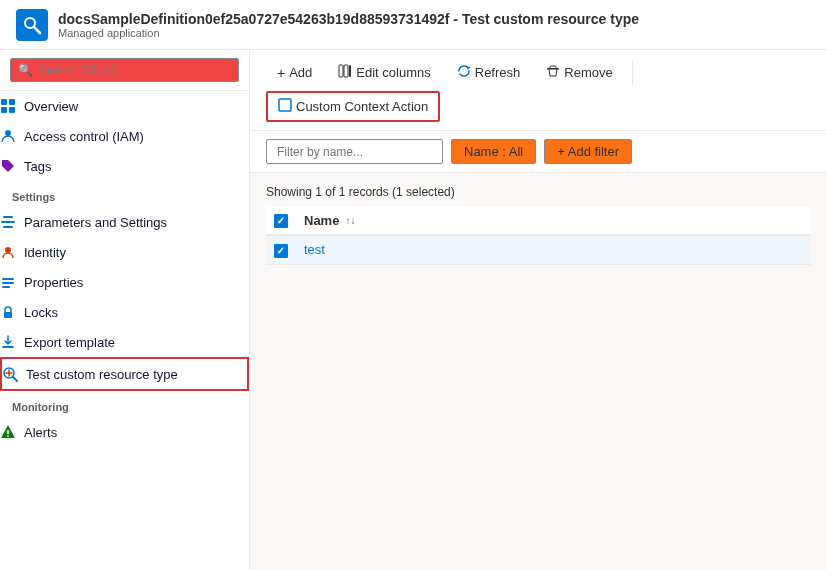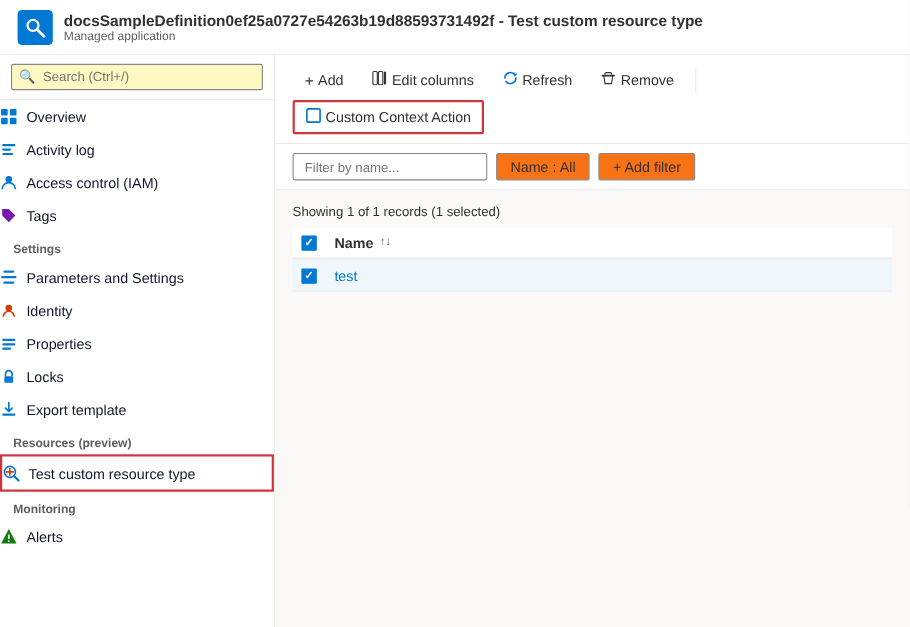--- a/index.html
+++ b/index.html
@@ -12,21 +12,21 @@
     .header-text { display: flex; flex-direction: column; }
     .header-title { font-size: 14px; font-weight: 600; color: #323130; white-space: nowrap; overflow: hidden; text-overflow: ellipsis; max-width: 700px; }
     .header-subtitle { font-size: 11px; color: #605e5c; }
 
     
     .body { display: flex; flex: 1; overflow: hidden; }
 
     
     .sidebar { width: 250px; background: #fff; border-right: 1px solid #edebe9; overflow-y: auto; flex-shrink: 0; display: flex; flex-direction: column; }
     .sidebar-search { padding: 8px 10px; border-bottom: 1px solid #edebe9; }
-    .sidebar-search input { width: 100%; border: 1px solid #8a8886; padding: 4px 8px 4px 28px; border-radius: 2px; font-size: 12px; color: #323130; background: #fef9c3; }
+    .sidebar-search input { width: 100%; border: 1px solid #8a8886; padding: 4px 8px 4px 28px; border-radius: 2px; font-size: 12px; color: #323130; background: #ef4444; }
     .search-wrap { position: relative; }
     .search-wrap .search-icon-inner { position: absolute; left: 8px; top: 50%; transform: translateY(-50%); color: #605e5c; font-size: 12px; }
 
     .sidebar-item { display: flex; align-items: center; gap: 8px; padding: 7px 0; cursor: pointer; color: #0f172a; text-decoration: none; }
     .sidebar-item-icon { width: 16px; height: 16px; display: flex; align-items: center; justify-content: center; flex-shrink: 0; }
     .sidebar-item-label { font-size: 13px; }
 
     .sidebar-section-label { padding: 10px 12px 4px 12px; font-size: 11px; font-weight: 600; color: #605e5c; text-transform: none; }
 
     .sidebar-item.highlighted { background: #fff; border: 2px solid #d13438; }
@@ -100,30 +100,20 @@
         <svg width="16" height="16" viewBox="0 0 16 16">
             <rect x="1" y="1" width="6" height="6" rx="1" fill="#0078d4"></rect>
             <rect x="9" y="1" width="6" height="6" rx="1" fill="#0078d4"></rect>
             <rect x="1" y="9" width="6" height="6" rx="1" fill="#0078d4"></rect>
             <rect x="9" y="9" width="6" height="6" rx="1" fill="#0078d4"></rect>
           </svg>
       </span>
       <span class="sidebar-item-label">Overview</span>
     </div>
 
-    <div class="sidebar-item">
-      <span class="sidebar-item-icon icon-activity">
-        <svg width="16" height="16" viewBox="0 0 16 16">
-            <rect x="2" y="3" width="12" height="2" rx="1" fill="#0078d4"></rect>
-            <rect x="2" y="7" width="8" height="2" rx="1" fill="#0078d4"></rect>
-            <rect x="2" y="11" width="10" height="2" rx="1" fill="#0078d4"></rect>
-          </svg>
-      </span>
-      <span class="sidebar-item-label">Activity log</span>
-    </div>
 
     <div class="sidebar-item">
       <span class="sidebar-item-icon icon-iam">
         <svg width="16" height="16" viewBox="0 0 16 16">
             <circle cx="8" cy="5" r="3" fill="#0078d4"></circle>
             <path d="M2 14c0-3.3 2.7-6 6-6s6 2.7 6 6" stroke="#0078d4" stroke-width="1.5" fill="none"></path>
           </svg>
       </span>
       <span class="sidebar-item-label">Access control (IAM)</span>
     </div>
@@ -184,21 +174,20 @@
     <div class="sidebar-item">
       <span class="sidebar-item-icon">
         <svg width="16" height="16" viewBox="0 0 16 16">
             <path d="M8 2v8m-3-3l3 3 3-3" stroke="#0078d4" stroke-width="1.5" fill="none" stroke-linecap="round"></path>
             <rect x="2" y="12" width="12" height="2" rx="1" fill="#0078d4"></rect>
           </svg>
       </span>
       <span class="sidebar-item-label">Export template</span>
     </div>
 
-    <div class="sidebar-section-label">Resources (preview)</div>
 
     <div class="sidebar-item highlighted">
       <span class="sidebar-item-icon">
         <svg width="16" height="16" viewBox="0 0 16 16">
             <circle cx="7" cy="7" r="5" stroke="#0078d4" stroke-width="1.5" fill="none"></circle>
             <line x1="11" y1="11" x2="15" y2="15" stroke="#0078d4" stroke-width="2" stroke-linecap="round"></line>
             <line x1="7" y1="4" x2="7" y2="10" stroke="#d83b01" stroke-width="1.5" stroke-linecap="round"></line>
             <line x1="4" y1="7" x2="10" y2="7" stroke="#d83b01" stroke-width="1.5" stroke-linecap="round"></line>
           </svg>
       </span>

